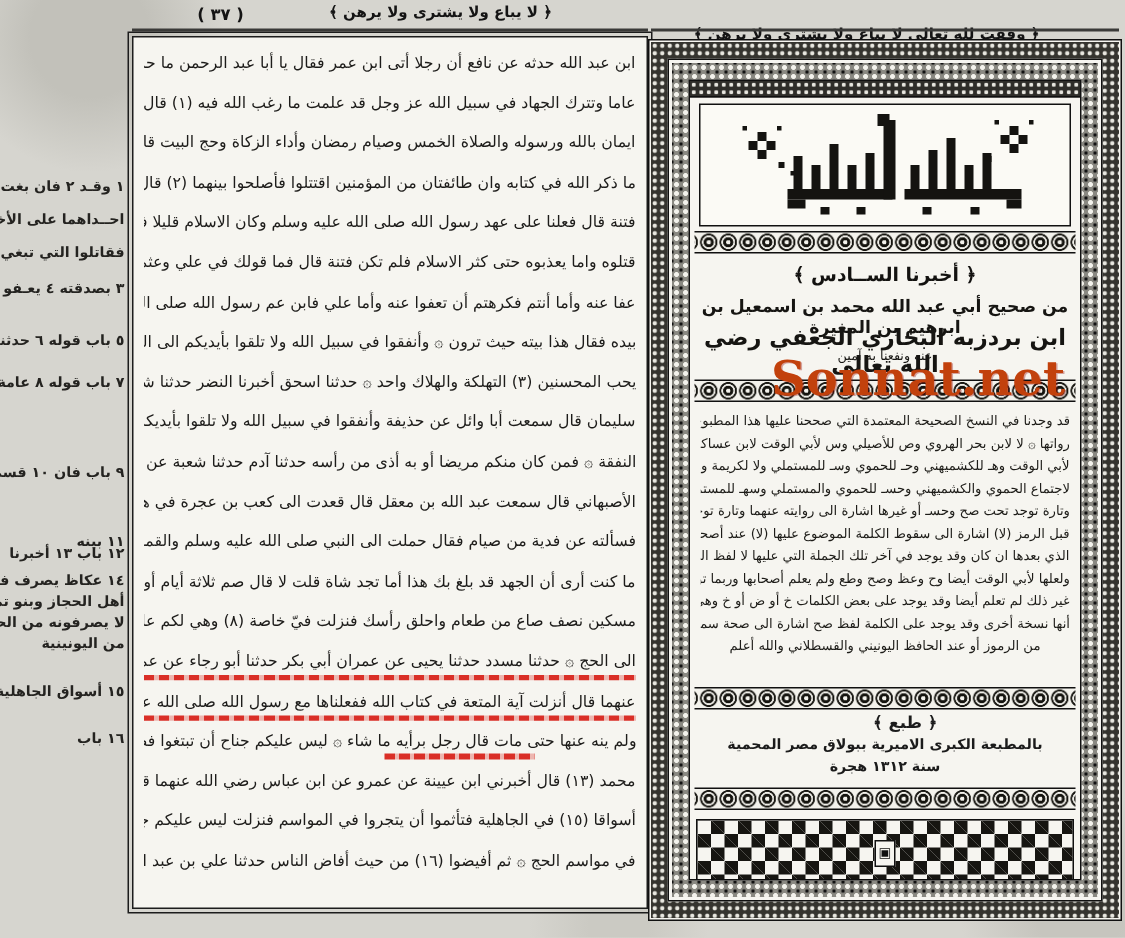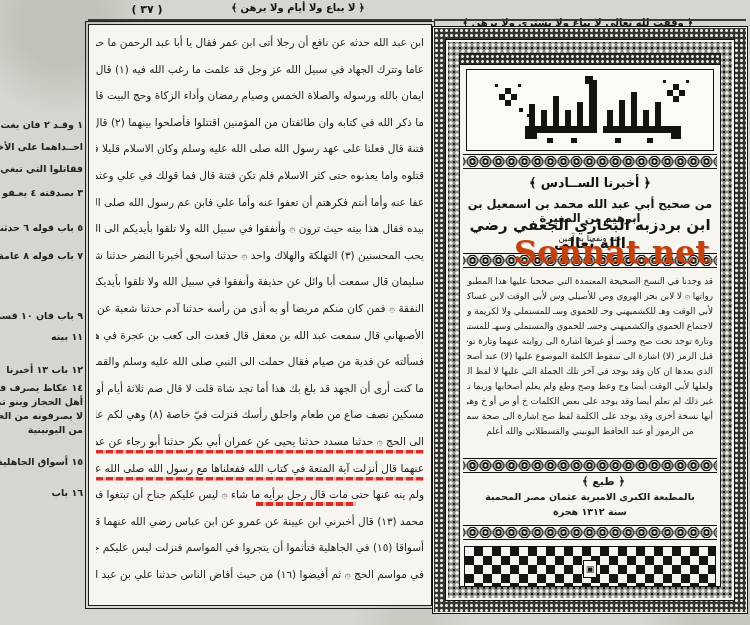--- a/index.html
+++ b/index.html
@@ -114,21 +114,21 @@
   #watermark{
     position:absolute;left:514px;top:233px;z-index:6;
     font-family:"DejaVu Serif",serif;font-weight:bold;font-size:32px;letter-spacing:0px;
     color:#c2410c;text-shadow:1px 1px 0 rgba(150,10,5,.35);
   }
 </style>
 </head>
 <body>
 
 <div id="pageno">( ٣٧ )</div>
-<div id="head-left" class="runhead">﴿ لا يباع ولا أيام ولا يرهن ﴾</div>
+<div id="head-left" class="runhead">﴿ لا يباع ولا يشترى ولا يرهن ﴾</div>
 <div id="head-right" class="runhead">﴿ وقفت لله تعالى لا يباع ولا يشترى ولا يرهن ﴾</div>
 <div id="rule-left" class="head-rule"></div>
 <div id="rule-right" class="head-rule"></div>
 
 <div id="left-page">
   <div class="bline">ابن عبد الله حدثه عن نافع أن رجلا أتى ابن عمر فقال يا أبا عبد الرحمن ما حملك على أن تحج عاما وتعتمر</div>
   <div class="bline">عاما وتترك الجهاد في سبيل الله عز وجل قد علمت ما رغب الله فيه (١) قال يا ابن أخي بني الاسلام على خمس</div>
   <div class="bline">ايمان بالله ورسوله والصلاة الخمس وصيام رمضان وأداء الزكاة وحج البيت قال يا أبا عبد الرحمن ألا تسمع</div>
   <div class="bline">ما ذكر الله في كتابه وان طائفتان من المؤمنين اقتتلوا فأصلحوا بينهما (٢) قال الله قاتلوهم حتى لا تكون</div>
   <div class="bline">فتنة قال فعلنا على عهد رسول الله صلى الله عليه وسلم وكان الاسلام قليلا فكان الرجل يفتن في دينه اما</div>
@@ -154,21 +154,21 @@
 </div>
 
 <div id="marginalia">
   <div class="mnote" style="top:100px">١ وقـد  ٢ فان بغت</div>
   <div class="mnote" style="top:122px">احــداهما على الأخرى</div>
   <div class="mnote" style="top:144px">فقاتلوا التي تبغي حتى تفيء</div>
   <div class="mnote" style="top:168px">٣ بصدقته  ٤ يعـفو</div>
   <div class="mnote" style="top:203px">٥ باب قوله  ٦ حدثني</div>
   <div class="mnote" style="top:231px">٧ باب قوله  ٨ عامة</div>
   <div class="mnote" style="top:291px">٩ باب فان  ١٠ قسم</div>
-  <div class="mnote" style="top:312px">١١ بينه</div>
+  <div class="mnote" style="top:337px">١١ بينه</div>
   <div class="mnote" style="top:345px">١٢ باب  ١٣ أخبرنا</div>
   <div class="mnote" style="top:363px">١٤ عكاظ يصرف في لغة</div>
   <div class="mnote" style="top:377px">أهل الحجاز وبنو تميم</div>
   <div class="mnote" style="top:391px">لا يصرفونه من الحكم اه</div>
   <div class="mnote" style="top:405px">من اليونينية</div>
   <div class="mnote" style="top:437px">١٥ أسواق الجاهلية</div>
   <div class="mnote" style="top:468px">١٦ باب</div>
 </div>
 
 <div id="right-page">
@@ -247,21 +247,21 @@
       <div class="pline">الذي بعدها ان كان وقد يوجد في آخر تلك الجملة التي عليها لا لفظ الى اشارة الى آخر</div>
       <div class="pline">ولعلها لأبي الوقت أيضا وح وعظ وصح وطع ولم يعلم أصحابها وربما توجد رموز</div>
       <div class="pline">غير ذلك لم تعلم أيضا وقد يوجد على بعض الكلمات خ أو ض أو خ وهي اشارة الى</div>
       <div class="pline">أنها نسخة أخرى وقد يوجد على الكلمة لفظ صح اشارة الى صحة سماع هذه الكلمة</div>
       <div class="pline">من الرموز أو عند الحافظ اليونيني والقسطلاني والله أعلم</div>
     </div>
 
     <div class="band-rings" style="margin-top:4px"></div>
 
     <div id="colophon-h">﴿ طبع ﴾</div>
-    <div id="col1" class="col-l">بالمطبعة الكبرى الاميرية عثمان مصر المحمية</div>
+    <div id="col1" class="col-l">بالمطبعة الكبرى الاميرية ببولاق مصر المحمية</div>
     <div id="col2" class="col-l">سنة ١٣١٢ هجرة</div>
 
     <div class="band-rings" style="margin-top:6px"></div>
 
     <div id="star-panel">
       <span id="star-medallion">▣</span>
     </div>
 
   </div>
 </div>

